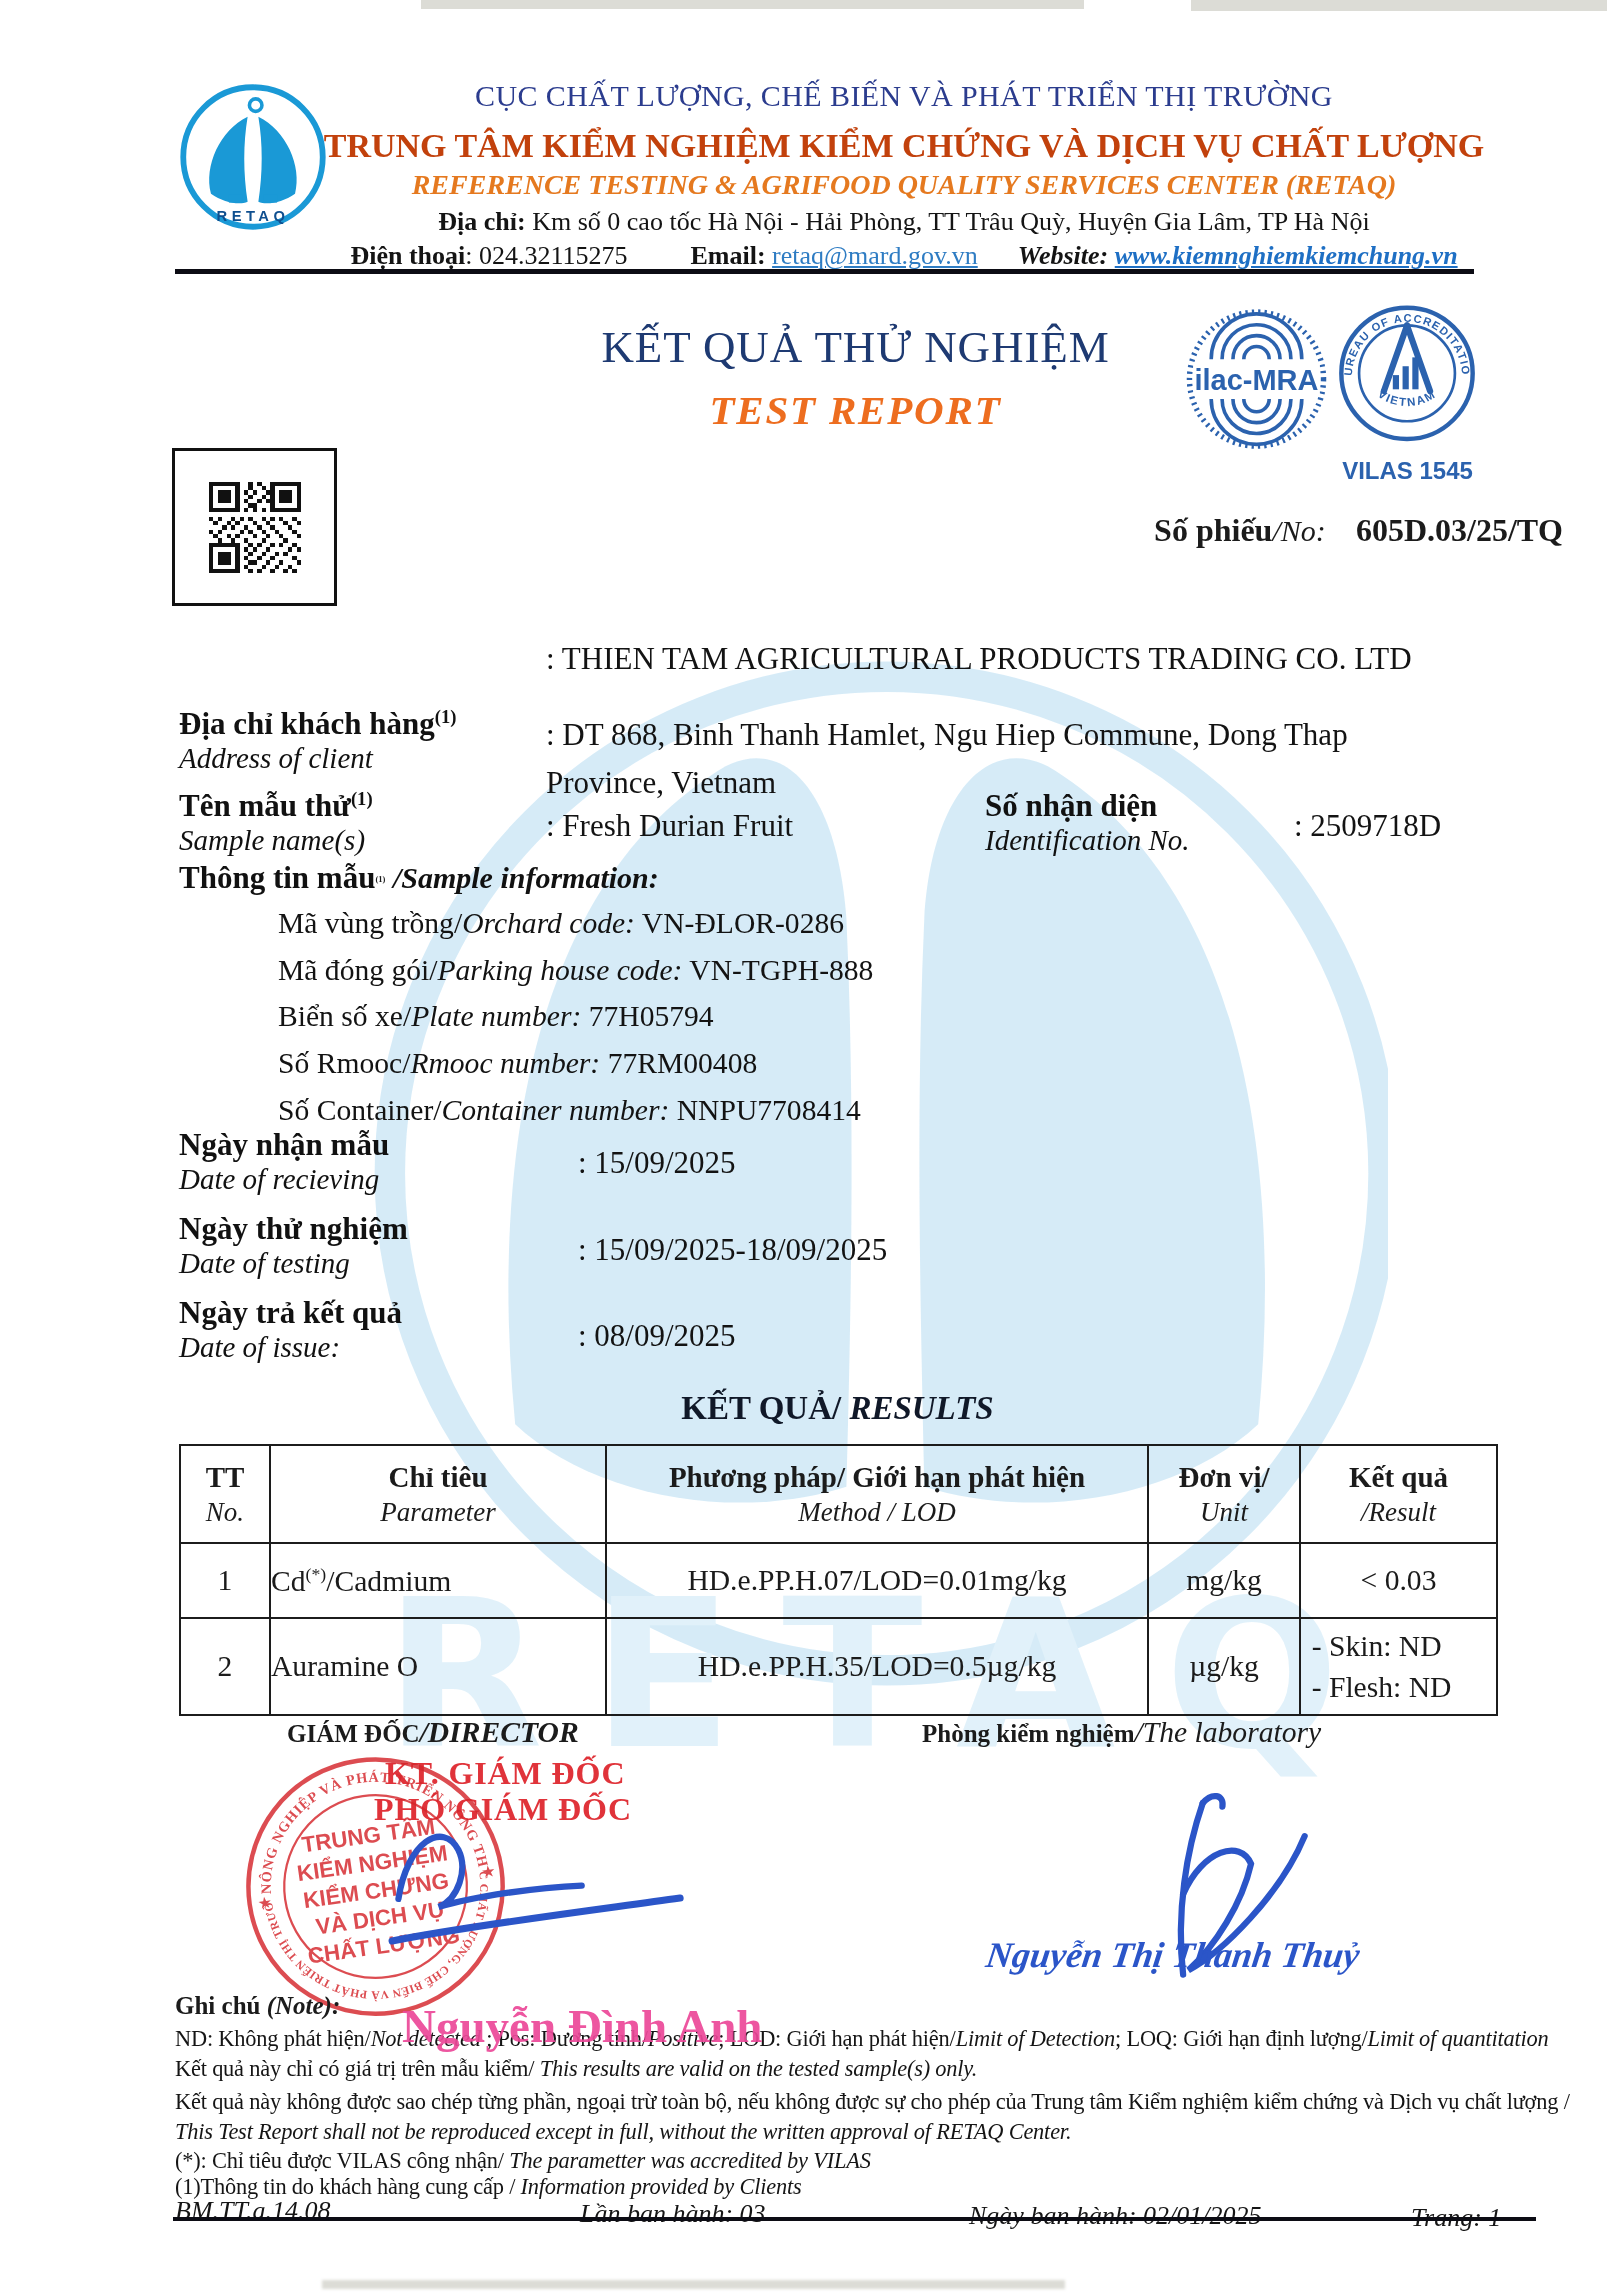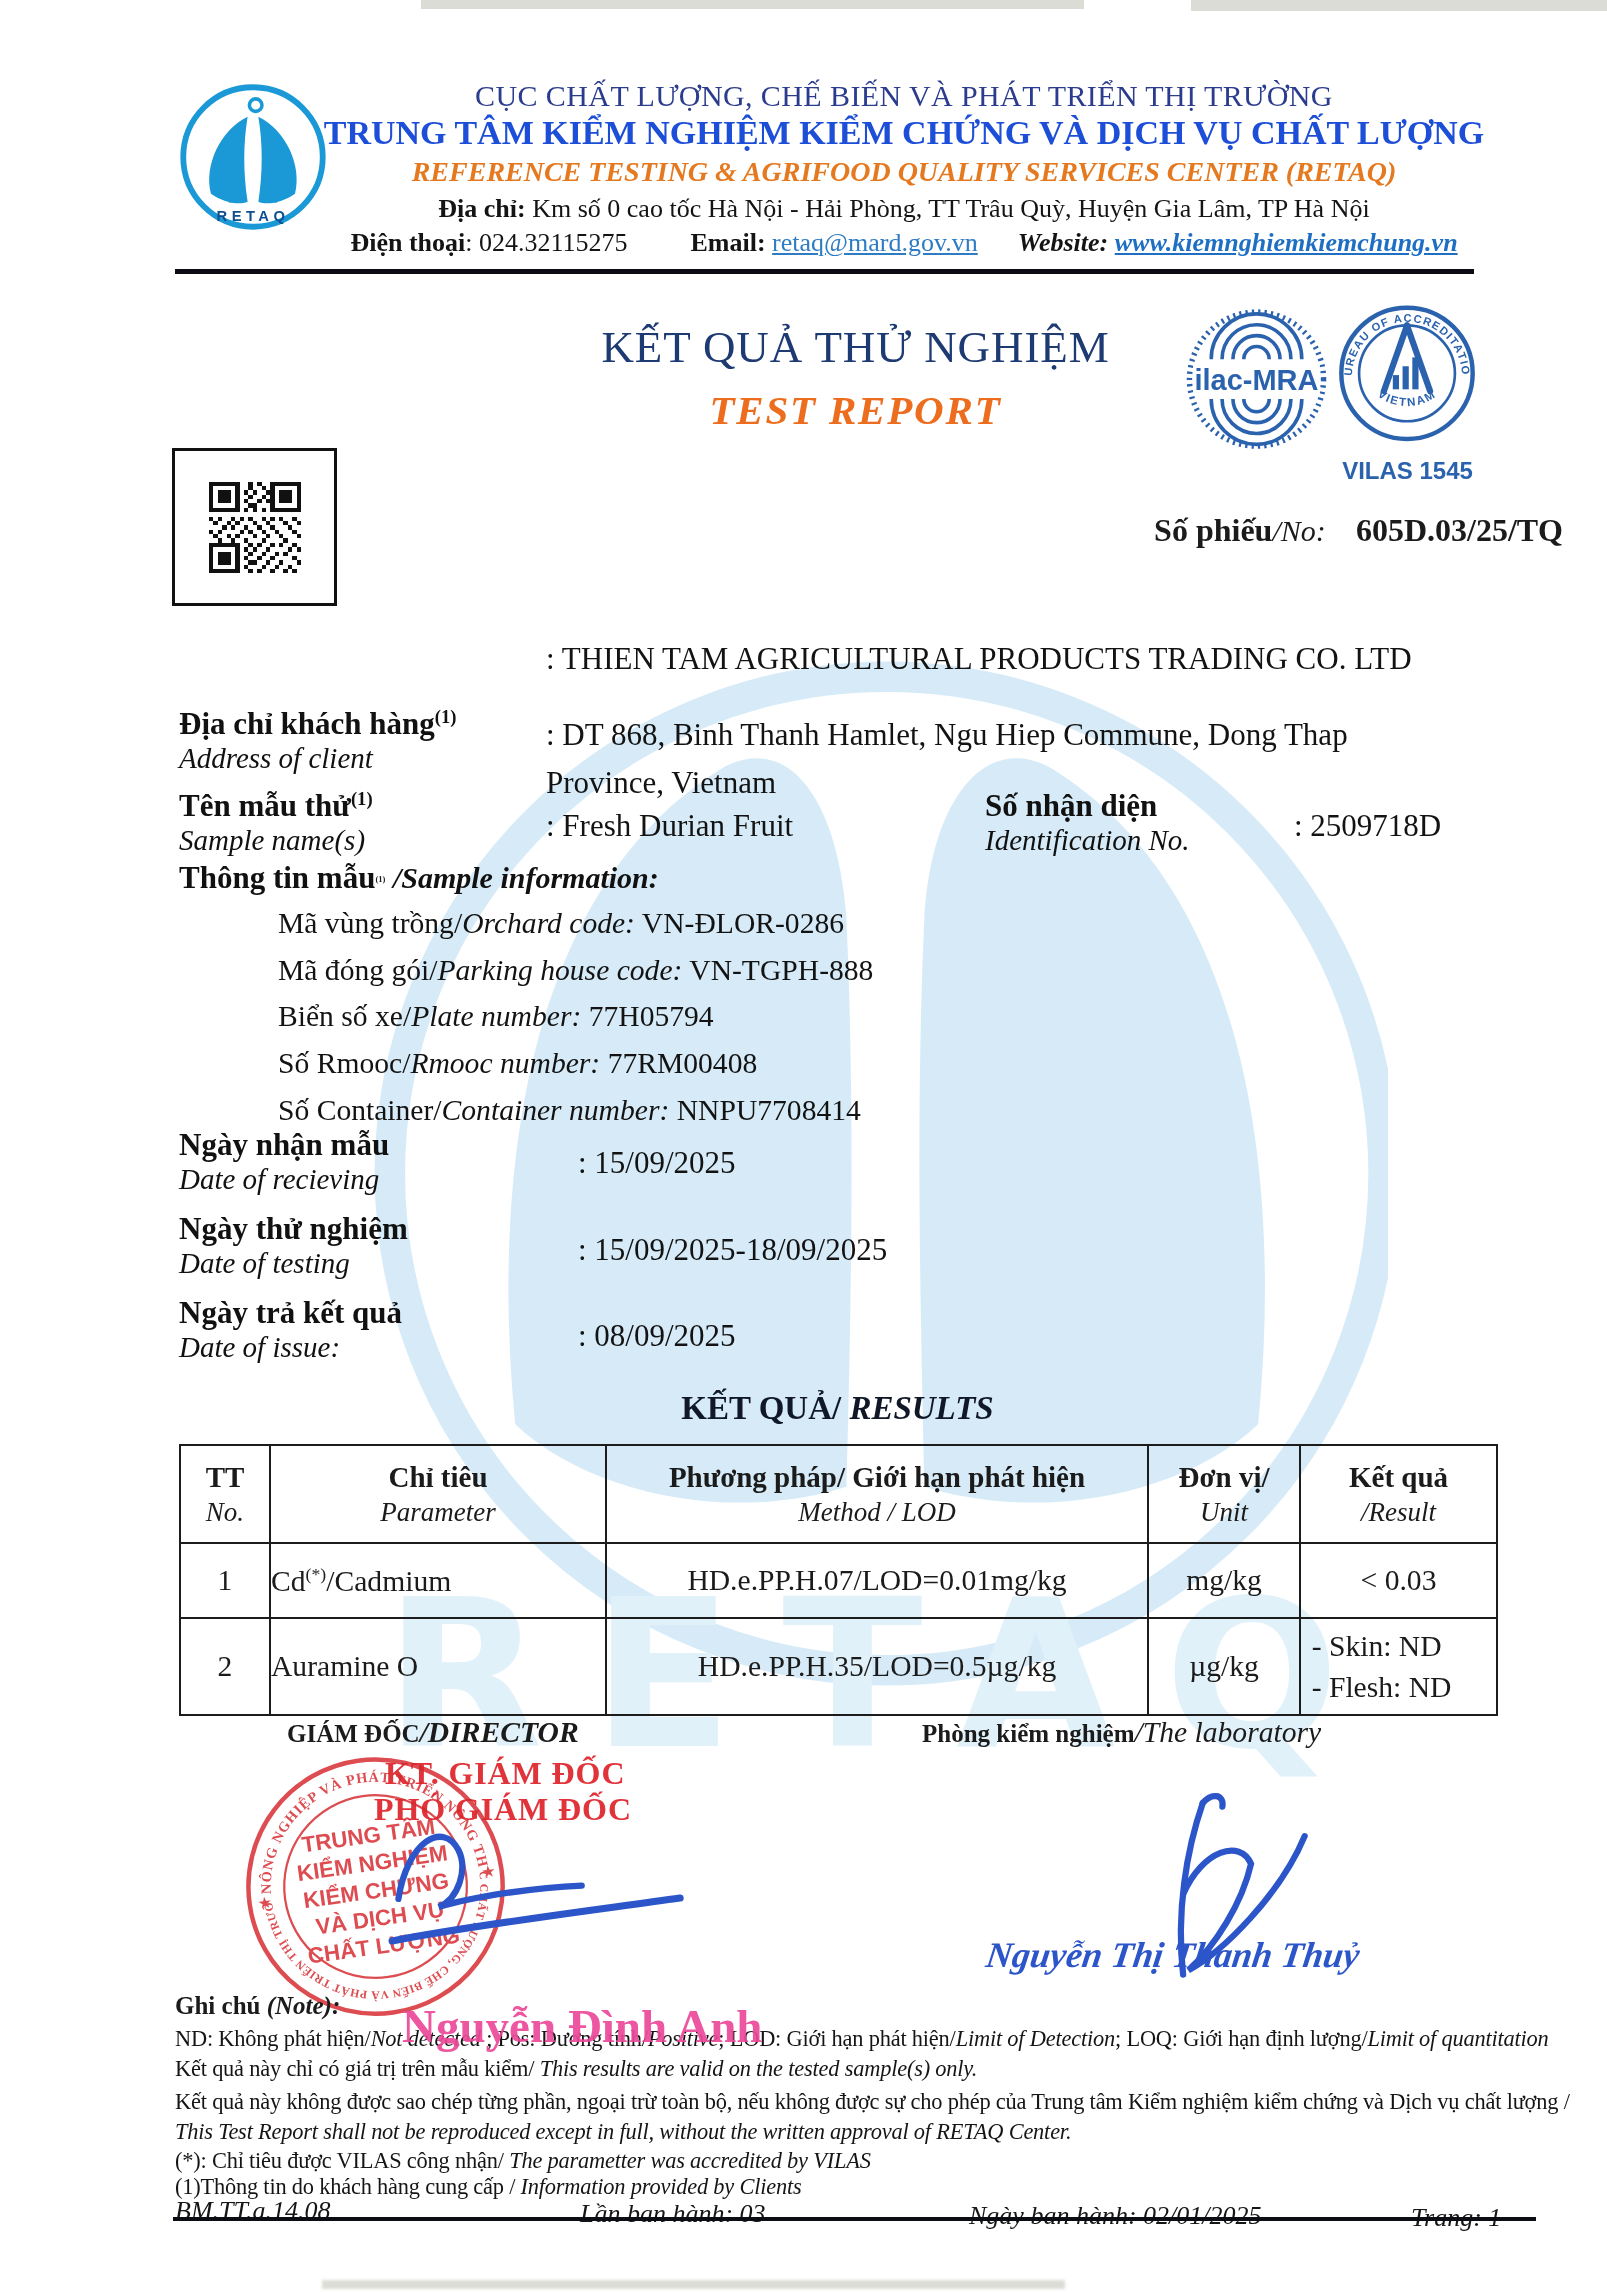--- a/index.html
+++ b/index.html
@@ -6,21 +6,21 @@
   .page{position:relative;width:1608px;height:2293px;background:#fff;overflow:hidden;
         font-family:"Liberation Serif","DejaVu Serif",serif;color:#1b1b1b;}
   .abs{position:absolute;}
   .it{font-style:italic;}
   .b{font-weight:bold;}
   .sup{font-size:0.6em;vertical-align:super;}
   .wm{opacity:0.55;}
   
   .orgblock{left:313px;top:79px;width:1182px;text-align:center;}
   .org1{font-size:30px;color:#2b3c8e;letter-spacing:0.4px;}
-  .org2{font-size:34px;font-weight:bold;color:#1d4ed8;margin-top:1px;}
+  .org2{font-size:34px;font-weight:bold;color:#c2410c;margin-top:14px;}
   .org3{font-size:28px;font-weight:bold;font-style:italic;color:#e5791f;margin-top:3.6px;}
   .org4{font-size:26px;color:#141414;margin-top:6.3px;}
   .org5{font-size:26px;color:#141414;margin-top:4.5px;}
   .link{color:#2e7cc3;text-decoration:underline;}
   .weblink{color:#1e6fc4;font-weight:bold;font-style:italic;text-decoration:underline;}
   .rule{background:#0c0c14;}
   
   .doc-title{font-size:45px;font-weight:normal;color:#1e3a72;letter-spacing:0.9px;}
   .doc-sub{font-size:41px;font-weight:bold;font-style:italic;color:#ed6d1f;margin-top:12.5px;letter-spacing:1.8px;}
   

